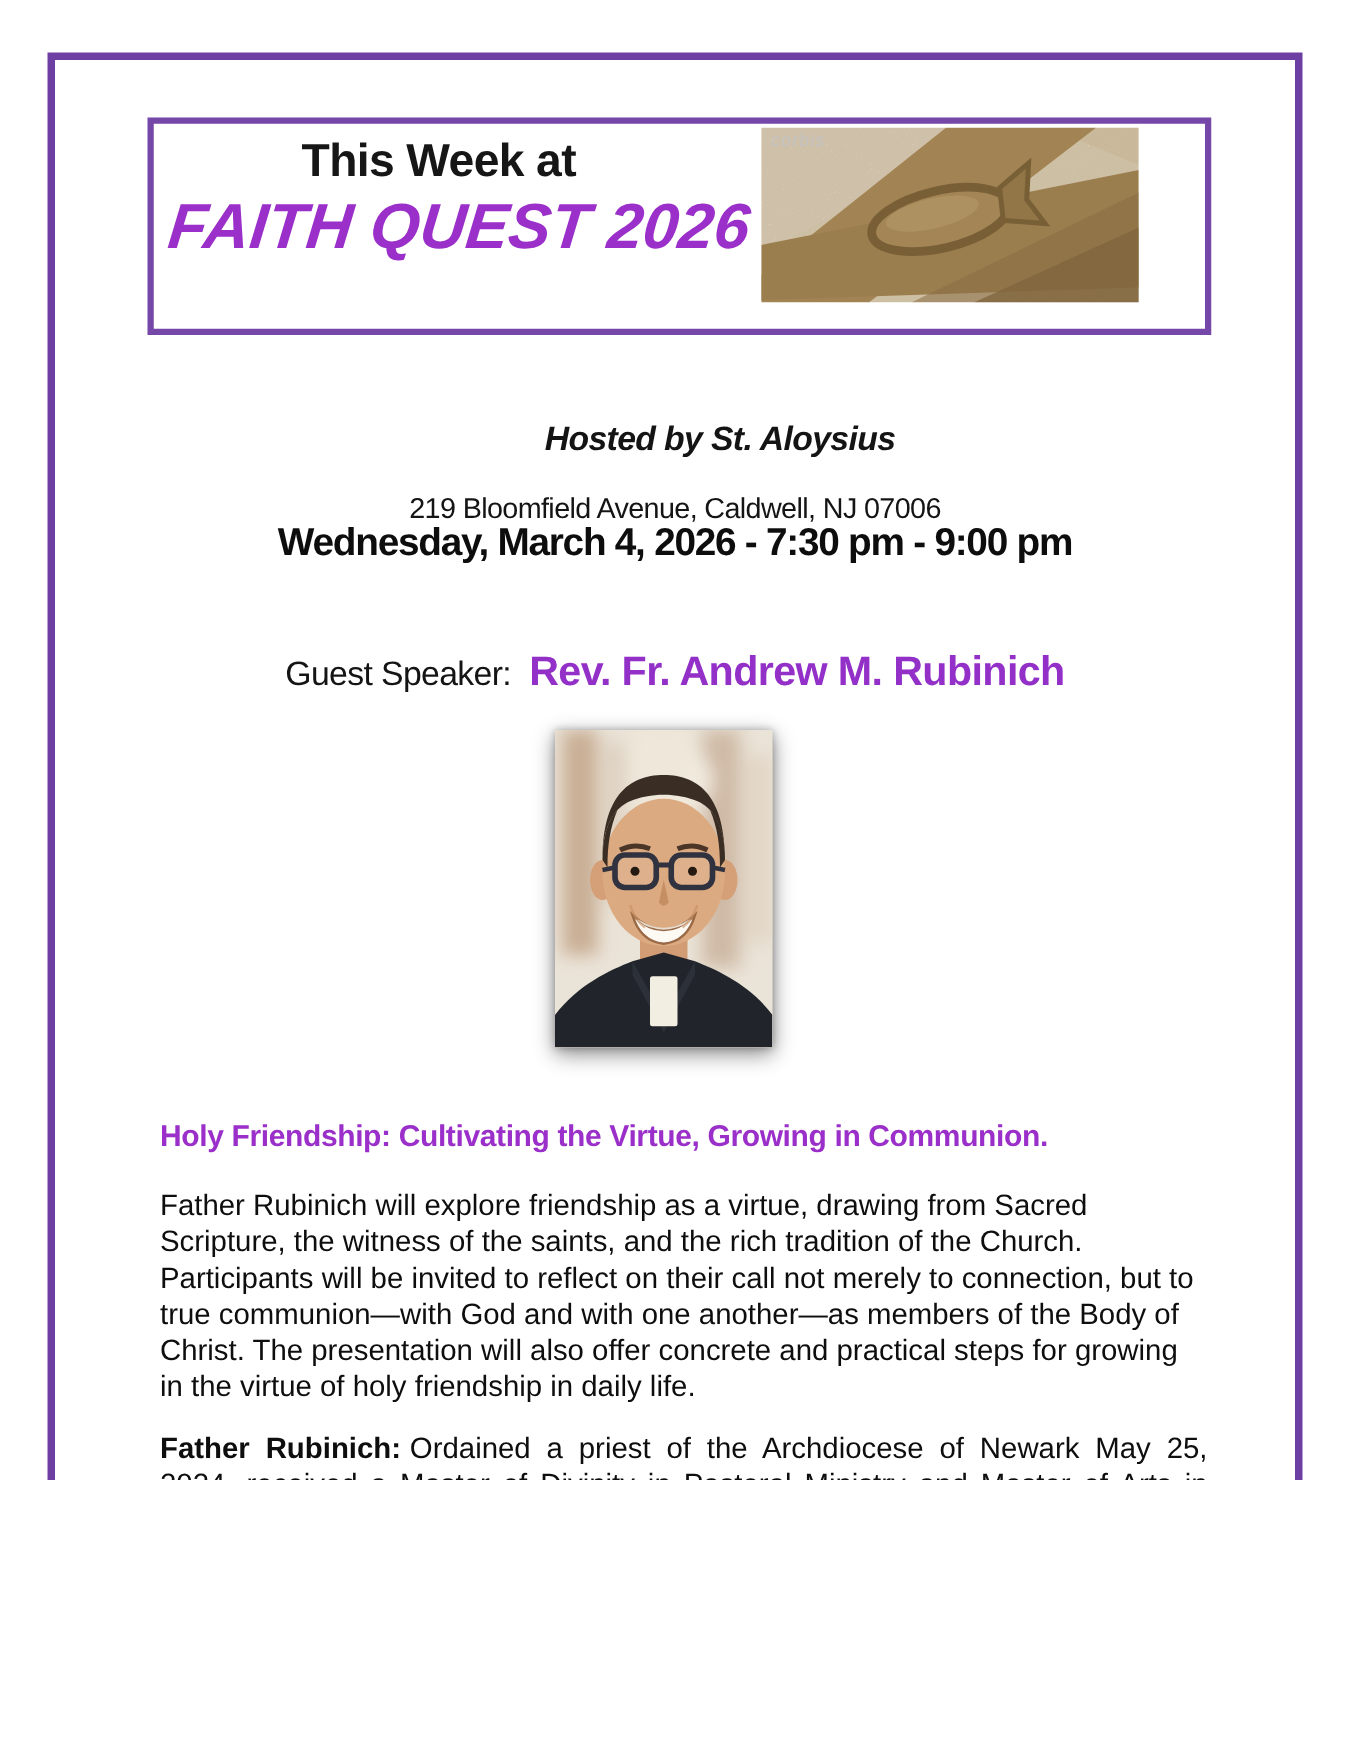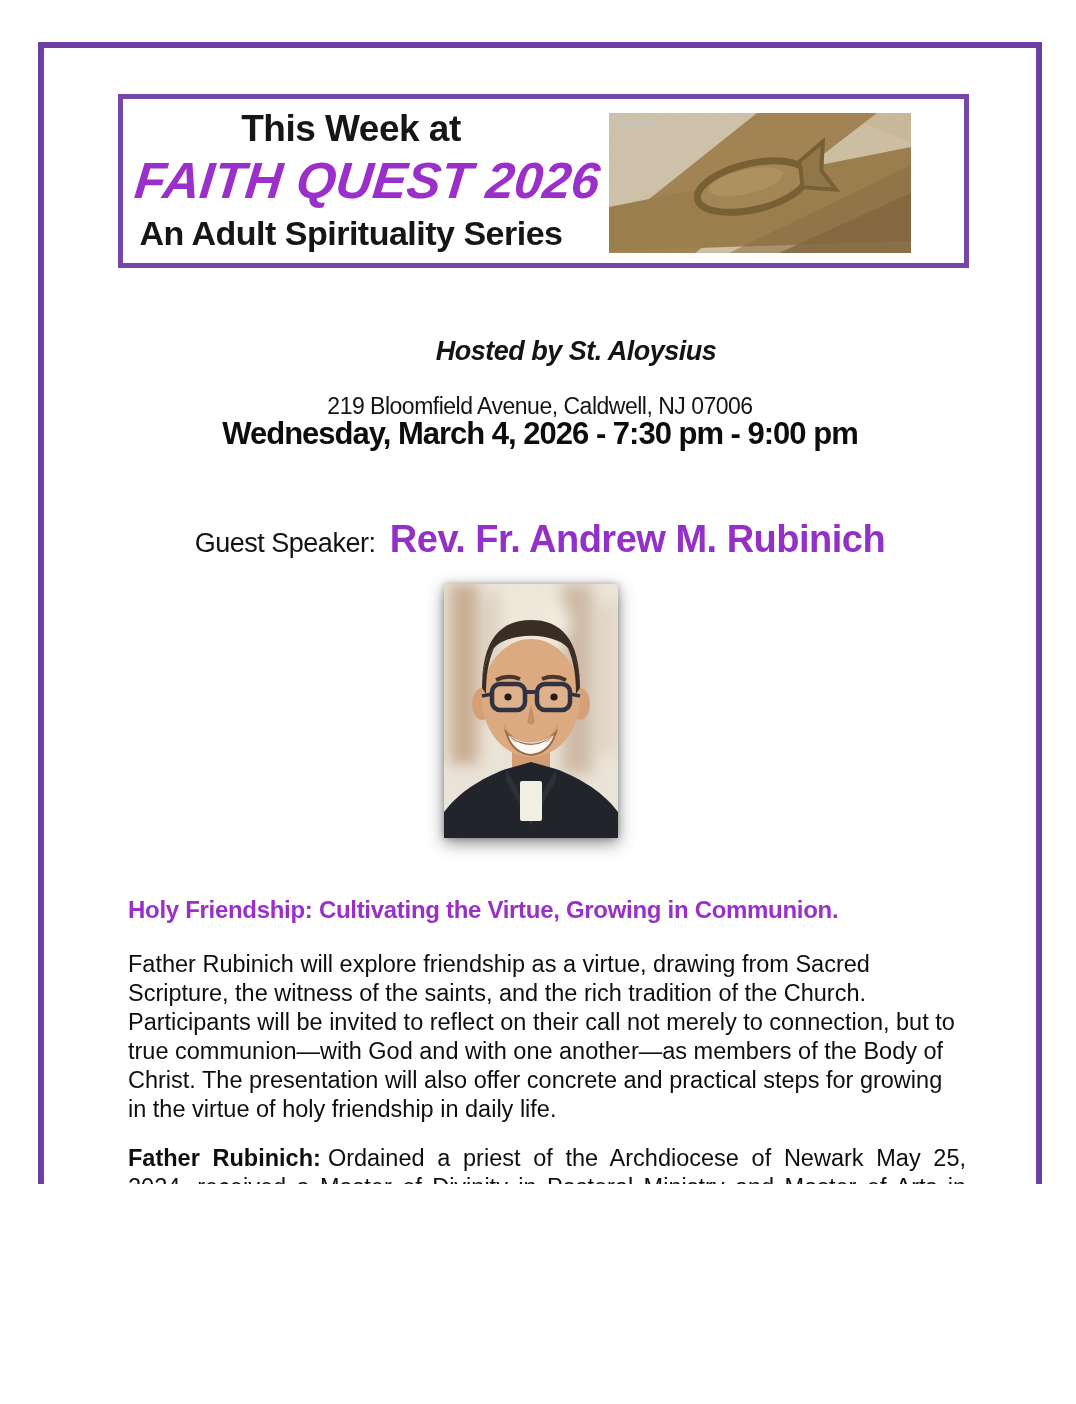--- a/index.html
+++ b/index.html
@@ -22,21 +22,21 @@
     text-align:center; color:#161616;
   }
   .hdr-line1 { margin-top:9px; font-size:37px; font-weight:600; letter-spacing:-0.5px; }
   .hdr-title {
     margin-top:1px; font-size:51px; font-weight:800; font-style:italic;
     color:#9b2fc9; transform:skewX(-6deg); letter-spacing:0px; white-space:nowrap;
   }
   .hdr-line3 { margin-top:4px; font-size:34px; font-weight:600; letter-spacing:-0.5px; white-space:nowrap; }
 
   .cross-photo {
-    position:absolute; left:486px; top:14px; width:302px; height:140px; overflow:hidden;
+    position:absolute; left:486px; top:3px; width:302px; height:140px; overflow:hidden;
   }
   .cross-photo svg { display:block; width:302px; height:140px; }
   .watermark {
     position:absolute; left:8px; top:2px; font-size:14px; letter-spacing:1px;
     color:rgba(185,195,215,0.55); font-style:italic;
   }
 
   
   .hosted {
     position:absolute; top:288px; left:0; width:100%; text-align:center;
@@ -47,21 +47,21 @@
     font-size:23px; font-weight:500; color:#141414; letter-spacing:-0.5px;
   }
   .datetime {
     position:absolute; top:368px; left:0; width:100%; text-align:center;
     font-size:31px; font-weight:700; color:#0d0d0d; letter-spacing:-1px;
   }
   .speaker-line {
     position:absolute; top:470px; left:0; width:100%; text-align:center; white-space:nowrap;
   }
   .speaker-label { font-size:27px; font-weight:500; color:#141414; letter-spacing:-0.5px; }
-  .speaker-name { font-size:38px; font-weight:700; color:#9230c8; letter-spacing:-0.5px; margin-left:10px; }
+  .speaker-name { font-size:33px; font-weight:700; color:#9230c8; letter-spacing:-0.5px; margin-left:10px; }
 
   
   .portrait {
     position:absolute; left:400px; top:536px; width:174px; height:254px;
     box-shadow:0 5px 16px rgba(0,0,0,0.45), 0 0 6px rgba(0,0,0,0.25);
     background:#e9e2d6; overflow:hidden;
   }
   .portrait svg { display:block; width:174px; height:254px; }
 
   
@@ -82,21 +82,20 @@
 </head>
 <body>
 
 <div class="page">
   <div class="outer-border">
 
     <div class="header-box">
       <div class="header-text">
         <div class="hdr-line1">This Week at</div>
         <div class="hdr-title">FAITH QUEST 2026</div>
-        <div class="hdr-line3">An Adult Spirituality Series</div>
       </div>
 
       <div class="cross-photo">
         <svg viewBox="0 0 302 140" xmlns="http://www.w3.org/2000/svg">
           <defs>
             <filter id="grain" x="0" y="0" width="100%" height="100%">
               <feTurbulence type="fractalNoise" baseFrequency="0.75" numOctaves="3" seed="7"></feTurbulence>
               <feColorMatrix type="matrix" values="0 0 0 0 0.33  0 0 0 0 0.24  0 0 0 0 0.11  0.9 0.9 0.9 0 0"></feColorMatrix>
             </filter>
           </defs>

